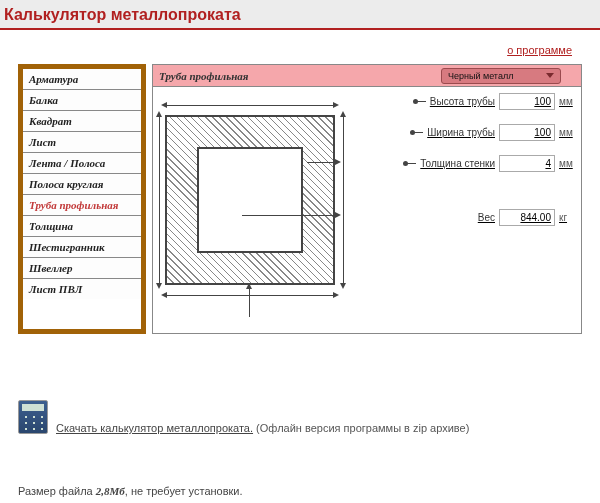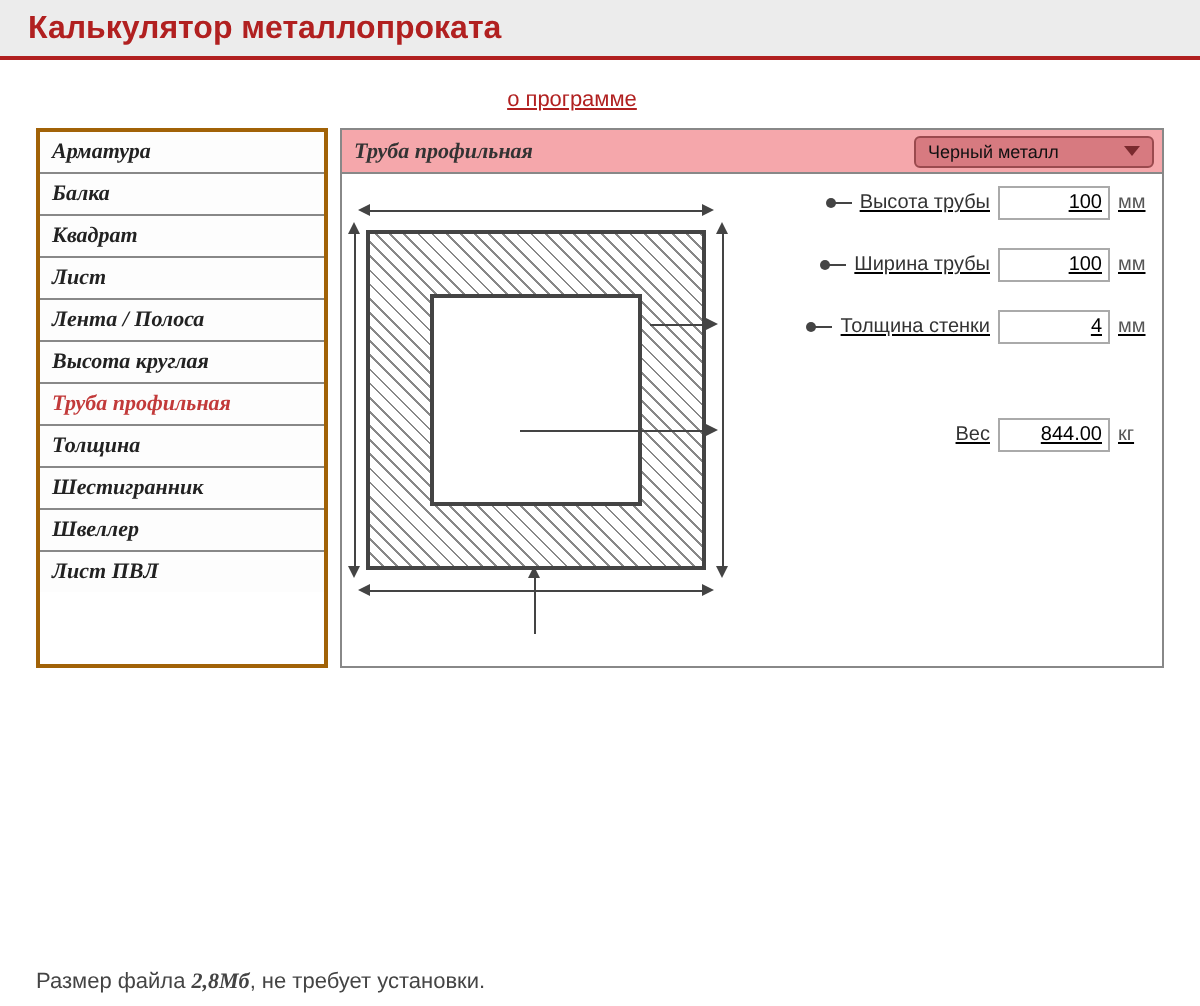--- a/index.html
+++ b/index.html
@@ -13,46 +13,46 @@
   }
   .page {
     background: #fff;
     width: 600px;
     height: 503px;
     position: relative;
   }
   .header-bar {
     background: #ececec;
     border-bottom: 2px solid #b12020;
-    padding: 6px 14px 4px 14px;
+    padding: 6px 14px 4px 4px;
   }
   .header-bar h1 {
     margin: 0;
     font-size: 16px;
     color: #b12020;
     font-weight: bold;
   }
   .about-link {
-    text-align: center;
+    text-align: right;
     padding: 10px 28px 6px 0;
   }
   .about-link a {
     color: #b12020;
     font-size: 11px;
     text-decoration: underline;
     cursor: pointer;
   }
   .content {
     display: flex;
     padding: 0 18px;
     gap: 6px;
   }
   .sidebar {
-    width: 146px;
-    border: 2px solid #a16207;
+    width: 128px;
+    border: 5px solid #a16207;
   }
   .sidebar-item {
     border-bottom: 1px solid #888;
     padding: 4px 6px;
     font-size: 11px;
     font-weight: bold;
     color: #222;
     font-style: italic;
     font-family: "Times New Roman", serif;
     cursor: pointer;
@@ -87,21 +87,21 @@
     background: #d77a80;
     color: #111;
     font-size: 9px;
     border: 1px solid #9a4a4e;
     border-radius: 3px;
     height: 16px;
     display: flex;
     align-items: center;
     justify-content: space-between;
     padding: 0 6px;
-    margin-right: 4px;
+    margin-right: 20px;
     cursor: pointer;
   }
   .material-select .caret {
     width: 0; height: 0;
     border-left: 4px solid transparent;
     border-right: 4px solid transparent;
     border-top: 5px solid #7a2a2e;
   }
   .panel-body {
     position: absolute;
@@ -241,21 +241,21 @@
     <a>о программе</a>
   </div>
 
   <div class="content">
     <div class="sidebar" id="sidebar">
         <div class="sidebar-item">Арматура</div>
         <div class="sidebar-item">Балка</div>
         <div class="sidebar-item">Квадрат</div>
         <div class="sidebar-item">Лист</div>
         <div class="sidebar-item">Лента / Полоса</div>
-        <div class="sidebar-item">Высота круглая</div>
+        <div class="sidebar-item">Полоса круглая</div>
         <div class="sidebar-item selected">Труба профильная</div>
         <div class="sidebar-item">Толщина</div>
         <div class="sidebar-item">Шестигранник</div>
         <div class="sidebar-item">Швеллер</div>
         <div class="sidebar-item">Лист ПВЛ</div>
       </div>
 
     <div class="main-panel">
       <div class="panel-header">
         <div class="panel-title">Труба профильная</div>
@@ -325,18 +325,25 @@
           <div class="field-row last">
             <span class="field-label">Вес</span>
             <input class="field-input" value="844.00" style="">
             <span class="unit">кг</span>
           </div>
         </div>
       </div>
     </div>
   </div>
 
+  <div class="download">
+    <div class="calc-icon"></div>
+    <div class="download-text">
+      <a>Скачать калькулятор металлопроката.</a>
+      <span class="note">(Офлайн версия программы в zip архиве)</span>
+    </div>
+  </div>
 
   <div class="filesize">
     <span>Размер файла </span><b>2,8Мб</b><span>, не требует установки.</span>
   </div>
 
 </div>
 
 </body></html>

